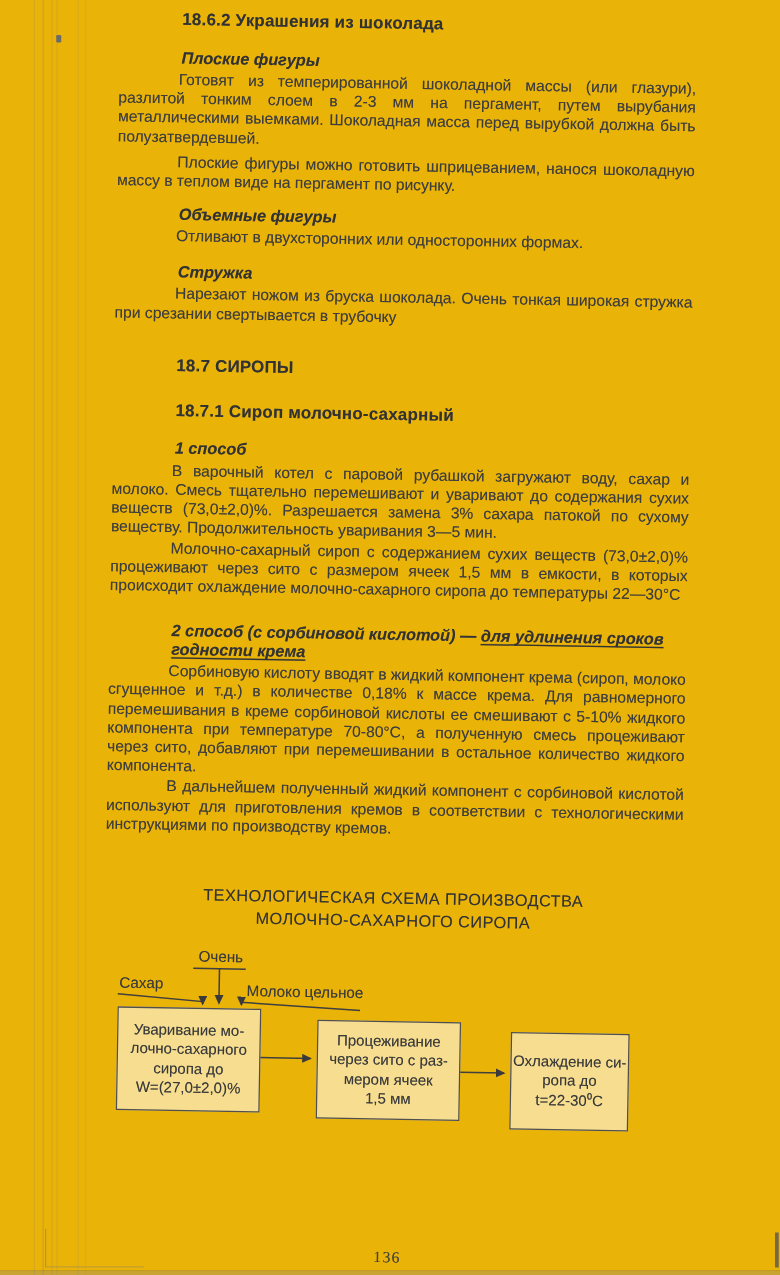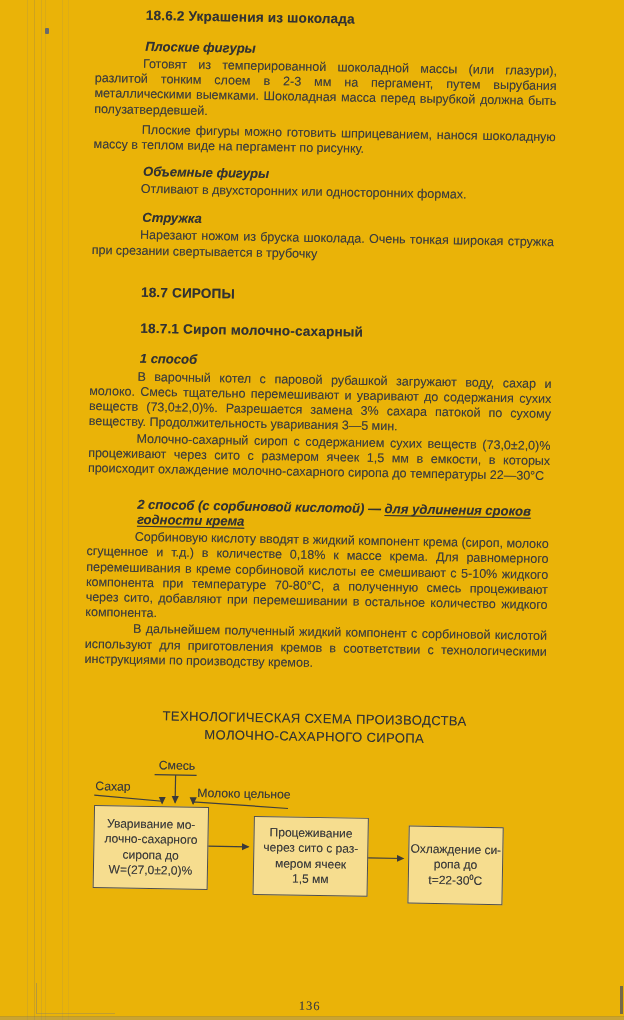--- a/index.html
+++ b/index.html
@@ -114,21 +114,21 @@
         <g stroke="#3f3f3f" stroke-width="1.2" fill="none">
           <line x1="72" y1="17.5" x2="114" y2="17.5"></line>
           <line x1="93" y1="17.5" x2="93" y2="45" marker-end="url(#ah)"></line>
           <path d="M12,39 L80,44 L80,46" marker-end="url(#ah)"></path>
           <path d="M206,49 L111,44 L111,46" marker-end="url(#ah)"></path>
           <line x1="126" y1="88" x2="167" y2="88" marker-end="url(#ah)"></line>
           <line x1="286" y1="97" x2="322" y2="97" marker-end="url(#ah)"></line>
         </g>
       </svg>
 
-      <div class="dlabel lbl-water">Смесь</div>
+      <div class="dlabel lbl-water">Очень</div>
       <div class="dlabel lbl-sugar">Сахар</div>
       <div class="dlabel lbl-milk">Молоко цельное</div>
 
       <div class="dbox box1">
         <div>Уваривание мо-</div>
         <div>лочно-сахарного</div>
         <div>сиропа до</div>
         <div>W=(27,0±2,0)%</div>
       </div>
       <div class="dbox box2">

